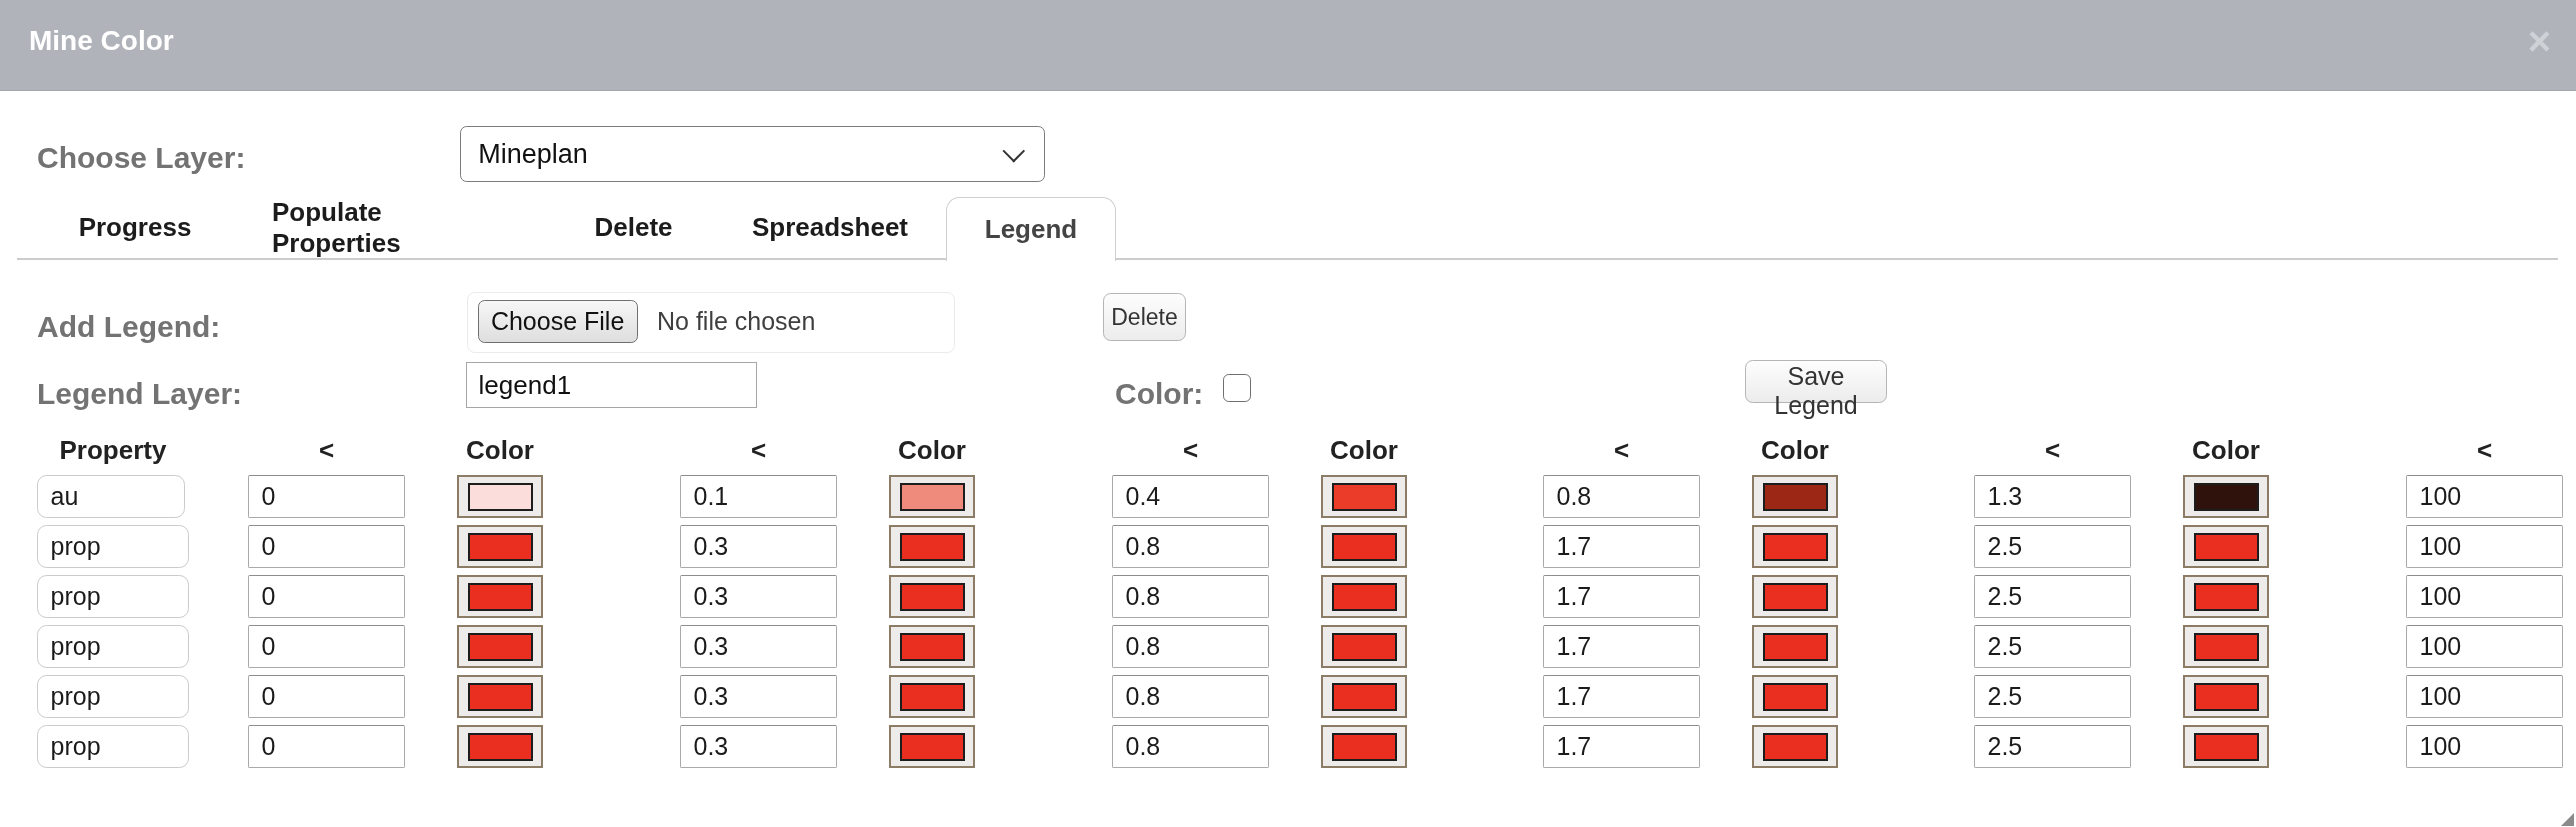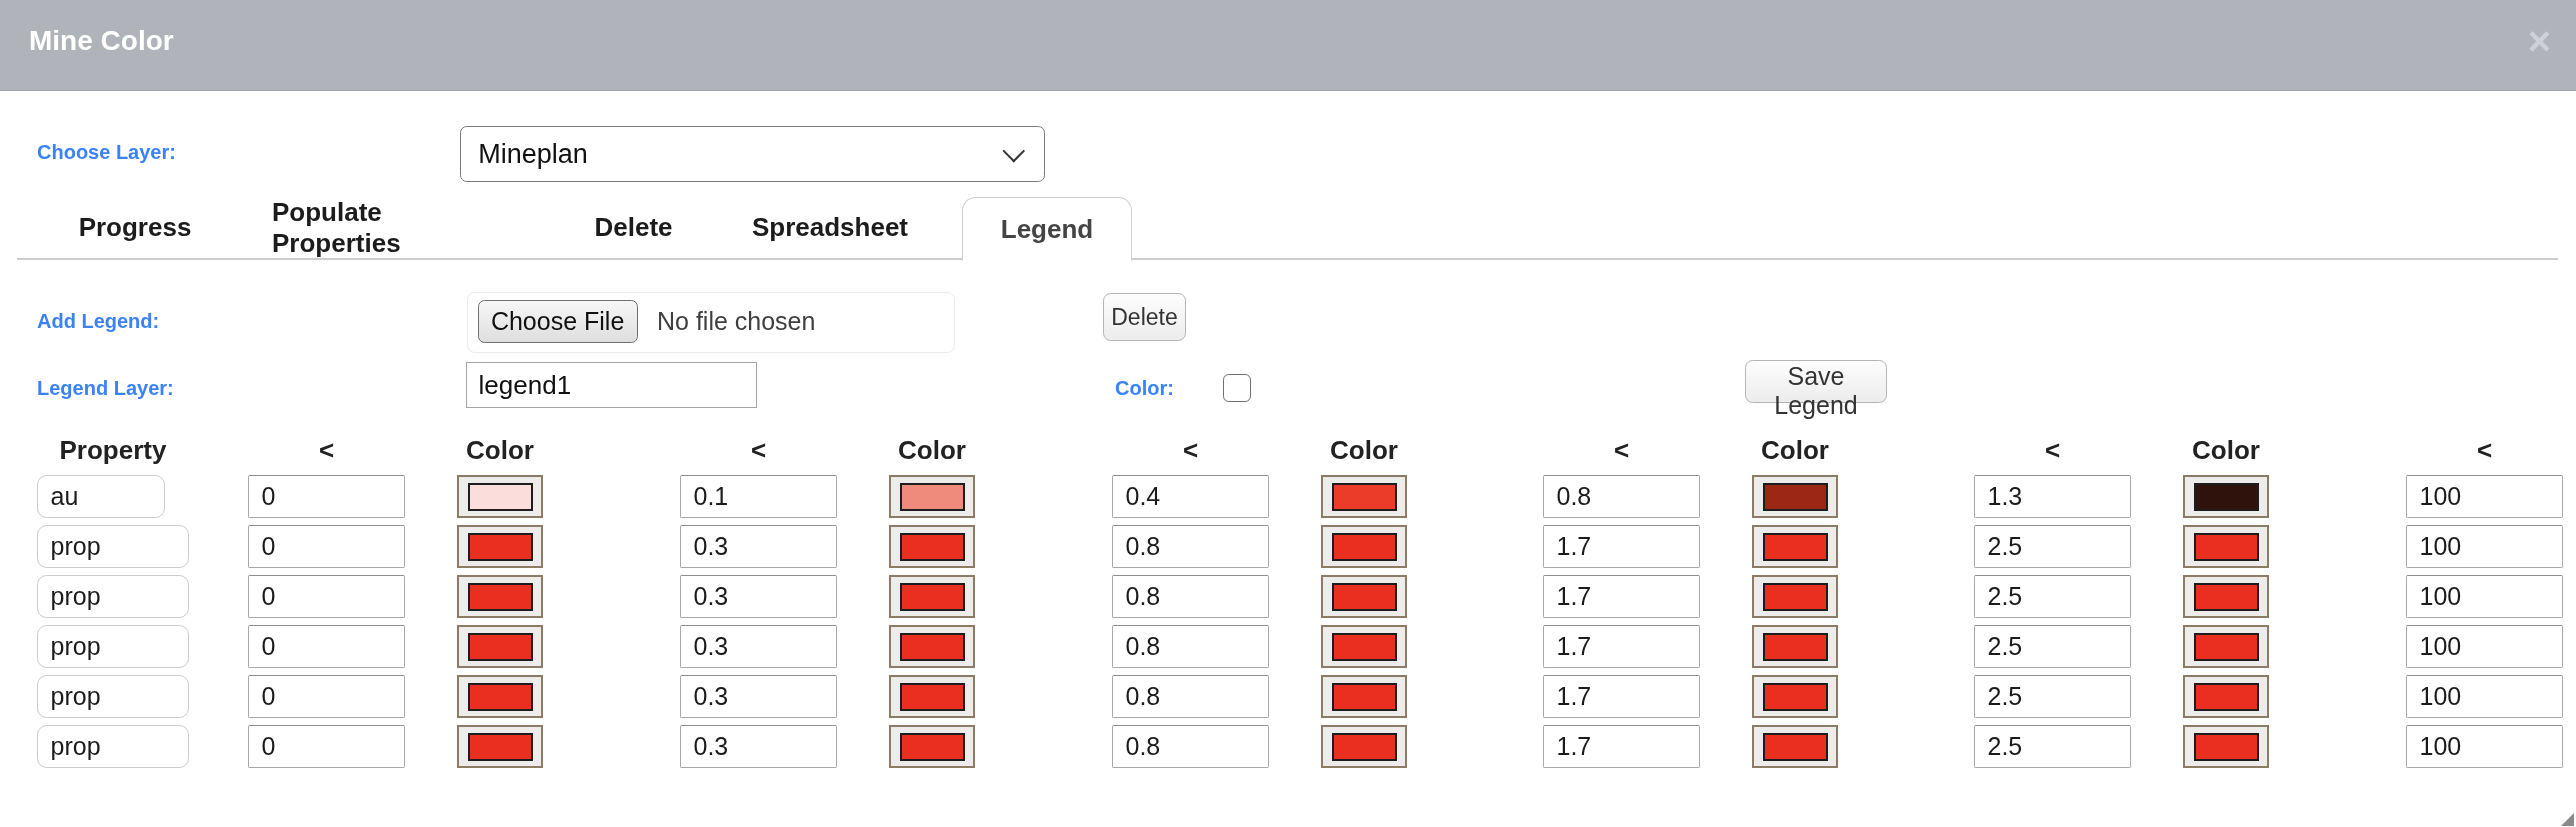--- a/index.html
+++ b/index.html
@@ -5,32 +5,32 @@
   html,body{margin:0;padding:0;background:#fff;}
   .dialog{position:relative;width:2576px;height:828px;background:#fff;overflow:hidden;
           font-family:"Liberation Sans","DejaVu Sans",sans-serif;color:#222;}
   
   .titlebar{position:absolute;left:0;top:0;width:100%;height:90px;background:#b0b3b9;
             border-bottom:1.9px solid #a2a5ab;}
   .titlebar .title{position:absolute;left:29px;top:25px;font-size:28px;font-weight:bold;color:#ffffff;}
   .titlebar .close{position:absolute;right:25px;top:21px;font-size:40px;font-weight:bold;
             color:#ced1d6;line-height:1;cursor:default;}
   
-  .lbl{position:absolute;font-size:20px;font-weight:bold;color:#3b82f6;white-space:nowrap;}
+  .lbl{position:absolute;font-size:30px;font-weight:bold;color:#737373;white-space:nowrap;}
   .select{position:absolute;left:460px;top:126px;width:585px;height:56px;background:#fff;
           border:1.9px solid #7b7b7b;border-radius:6.7px;box-sizing:border-box;}
   .select .val{position:absolute;left:17.3px;top:11.6px;font-size:27px;color:#111;}
   .select .chev{position:absolute;right:23px;top:16.4px;width:13.5px;height:13.5px;
           border-right:2.9px solid #333;border-bottom:2.9px solid #333;transform:rotate(45deg);}
   
   .hr{position:absolute;left:17.3px;top:258px;width:2541px;height:1.9px;background:#cccccc;z-index:1;}
   .tab{position:absolute;top:197px;height:61px;display:flex;align-items:center;justify-content:center;
        font-size:26px;font-weight:bold;color:#1c1c1c;z-index:2;cursor:default;}
   .tab.active{background:#fff;border:1.9px solid #cfcfcf;border-bottom:none;
-       border-radius:13.5px 13.5px 0 0;height:64px;color:#444;box-sizing:border-box;margin-left:16px;}
+       border-radius:13.5px 13.5px 0 0;height:64px;color:#444;box-sizing:border-box;}
   
   .filebox{position:absolute;left:467px;top:292px;width:488px;height:61px;background:#fff;
            border:1.9px solid #ebebeb;border-radius:7.7px;box-sizing:border-box;}
   .choosefile{position:absolute;left:9.6px;top:6.7px;width:160px;height:43px;
            background:linear-gradient(#f7f7f7,#dedede);border:1.9px solid #6f6f6f;border-radius:6.7px;
            font-family:inherit;font-size:25px;color:#111;}
   .filestatus{position:absolute;left:189px;top:13.5px;font-size:25px;color:#3f3f3f;white-space:nowrap;}
   .btn{position:absolute;box-sizing:border-box;background:linear-gradient(#fdfdfd,#ececec);
        border:1.9px solid #b5b5b5;border-radius:7.7px;font-family:inherit;color:#333;}
   .deletebtn{left:1103px;top:293px;width:83px;height:48px;font-size:23px;}
@@ -102,21 +102,21 @@
       <div class="hcell" style="left: 1974px; width: 157px;">&lt;</div>
       <div class="hcell" style="left: 2406px; width: 157px;">&lt;</div>
       <div class="hcell" style="left: 457px; width: 86px;">Color</div>
       <div class="hcell" style="left: 889px; width: 86px;">Color</div>
       <div class="hcell" style="left: 1321px; width: 86px;">Color</div>
       <div class="hcell" style="left: 1752px; width: 86px;">Color</div>
       <div class="hcell" style="left: 2183px; width: 86px;">Color</div>
     </div>
   <div id="tbody">
       <div class="trow" style="top: 475px;">
-        <input type="text" class="tinput propin" value="au" style="left: 37px; width: 128px;">
+        <input type="text" class="tinput propin" value="au" style="left: 37px; width: 148px;">
         <input type="text" class="tinput numin" value="0" style="left: 248px; width: 157px;">
         <input type="text" class="tinput numin" value="0.1" style="left: 680px; width: 157px;">
         <input type="text" class="tinput numin" value="0.4" style="left: 1112px; width: 157px;">
         <input type="text" class="tinput numin" value="0.8" style="left: 1543px; width: 157px;">
         <input type="text" class="tinput numin" value="1.3" style="left: 1974px; width: 157px;">
         <input type="text" class="tinput numin" value="100" style="left: 2406px; width: 157px;">
         <button class="swatch" style="left: 457px;">
           <span class="swfill" style="background: rgb(251, 222, 219);"></span>
         </button>
         <button class="swatch" style="left: 889px;">

